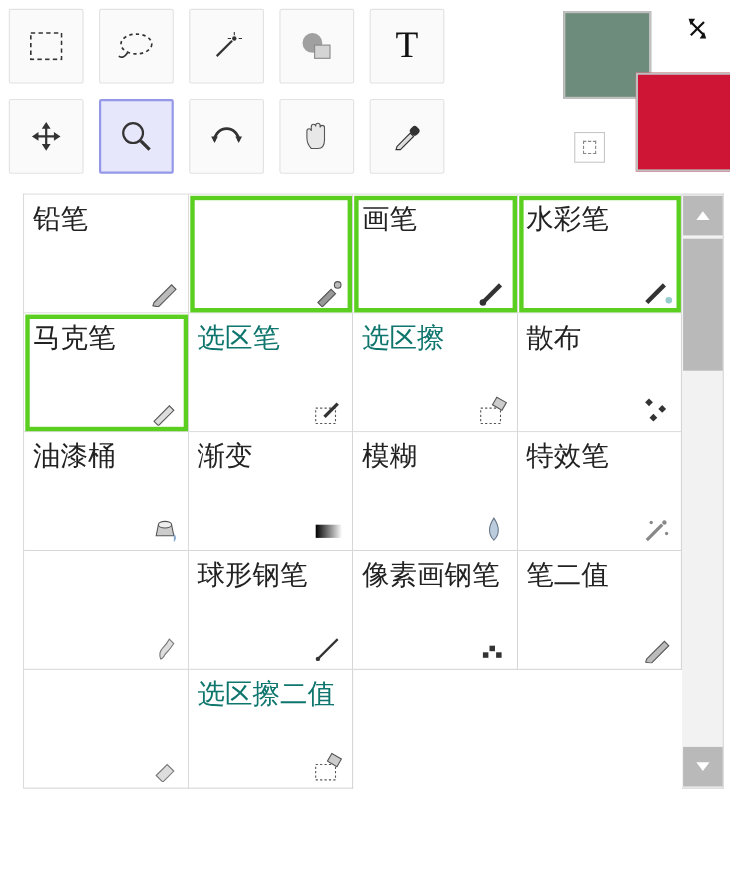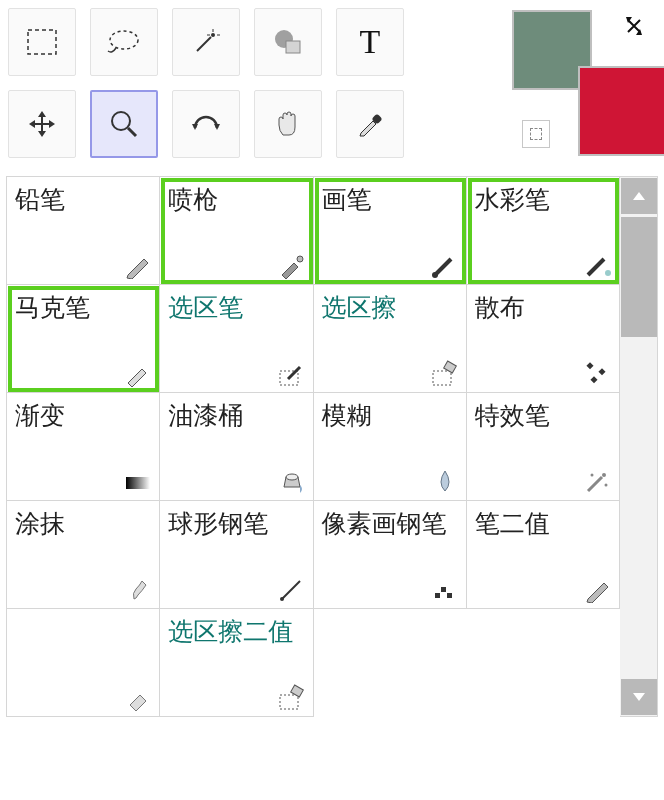--- a/index.html
+++ b/index.html
@@ -70,21 +70,21 @@
     top: 112px;
     width: 28px;
     height: 28px;
     border: 1px solid #c7c7c7;
     background: #fff;
     display:flex;align-items:center;justify-content:center;
   }
   .reset-swatch .inner { width:12px;height:12px;border:1px dashed #888; }
 
   .brush-panel {
-    margin: 10px 6px 0 6px;
+    margin: 10px 6px 0 21px;
     position: relative;
     display: flex;
   }
   .brush-grid {
     flex: 1;
     display: grid;
     grid-template-columns: repeat(4, 1fr);
     grid-auto-rows: 108px;
     border-top: 1px solid #d6d6d6;
     border-left: 1px solid #d6d6d6;
@@ -226,21 +226,20 @@
   <div class="brush-grid" id="brush-grid">
       <div class="brush">
         <div class="label">铅笔</div>
         <div class="corner">
           <svg width="28" height="28">
             <path d="M4 24 L20 8 L24 12 L8 28 L3 27 Z" fill="#bbb" stroke="#555"></path>
           </svg>
         </div>
       </div>
       <div class="brush highlight">
-        <div class="label">喷枪</div>
         <div class="corner">
           <svg width="28" height="28">
             <path d="M4 24 L16 12 L20 16 L8 28 Z" fill="#999" stroke="#555"></path>
             <circle cx="22" cy="8" r="3" fill="#bbb" stroke="#555"></circle>
           </svg>
         </div>
       </div>
       <div class="brush highlight">
         <div class="label">画笔</div>
         <div class="corner">
@@ -285,68 +284,67 @@
           </svg>
         </div>
       </div>
       <div class="brush">
         <div class="label">散布</div>
         <div class="corner">
           <svg width="28" height="28">
             <rect x="4" y="4" width="5" height="5" fill="#333" transform="rotate(45 6 6)"></rect>
             <rect x="16" y="10" width="5" height="5" fill="#333" transform="rotate(45 18 12)"></rect>
             <rect x="8" y="18" width="5" height="5" fill="#333" transform="rotate(45 10 20)"></rect>
+          </svg>
+        </div>
+      </div>
+      <div class="brush">
+        <div class="label">油漆桶</div>
+        <div class="corner">
+          <svg width="28" height="28">
+            <path d="M8 10 L20 10 L22 20 L6 20 Z" fill="#ccc" stroke="#555"></path>
+            <ellipse cx="14" cy="10" rx="6" ry="3" fill="#eee" stroke="#555"></ellipse>
+            <path d="M22 18 Q26 22 22 26" fill="#8ac"></path>
           </svg>
         </div>
       </div>
       <div class="brush">
         <div class="label">渐变</div>
         <div class="corner">
           <svg width="28" height="28">
             <rect x="2" y="10" width="24" height="12" fill="url(#g)"></rect>
             <defs>
               <linearGradient id="g">
                 <stop offset="0" stop-color="#000"></stop>
                 <stop offset="1" stop-color="#fff"></stop>
               </linearGradient>
             </defs>
           </svg>
         </div>
       </div>
       <div class="brush">
-        <div class="label">油漆桶</div>
-        <div class="corner">
-          <svg width="28" height="28">
-            <path d="M8 10 L20 10 L22 20 L6 20 Z" fill="#ccc" stroke="#555"></path>
-            <ellipse cx="14" cy="10" rx="6" ry="3" fill="#eee" stroke="#555"></ellipse>
-            <path d="M22 18 Q26 22 22 26" fill="#8ac"></path>
-          </svg>
-        </div>
-      </div>
-      <div class="brush">
         <div class="label">模糊</div>
         <div class="corner">
           <svg width="28" height="28">
             <path d="M14 4 Q22 16 14 24 Q6 16 14 4 Z" fill="#bcd" stroke="#678"></path>
           </svg>
         </div>
       </div>
       <div class="brush">
         <div class="label">特效笔</div>
         <div class="corner">
           <svg width="28" height="28">
             <path d="M4 24 L18 10" stroke="#888" stroke-width="3"></path>
             <circle cx="20" cy="8" r="2" fill="#888"></circle>
             <circle cx="8" cy="8" r="1.5" fill="#888"></circle>
             <circle cx="22" cy="18" r="1.5" fill="#888"></circle>
           </svg>
         </div>
       </div>
       <div class="brush">
-        <div class="label">涂抹</div>
         <div class="corner">
           <svg width="28" height="28">
             <path d="M10 24 Q8 18 12 14 Q16 10 18 6 L22 10 Q18 16 14 20 Q12 24 10 24 Z" fill="#ddd" stroke="#777"></path>
           </svg>
         </div>
       </div>
       <div class="brush">
         <div class="label">球形钢笔</div>
         <div class="corner">
           <svg width="28" height="28">

